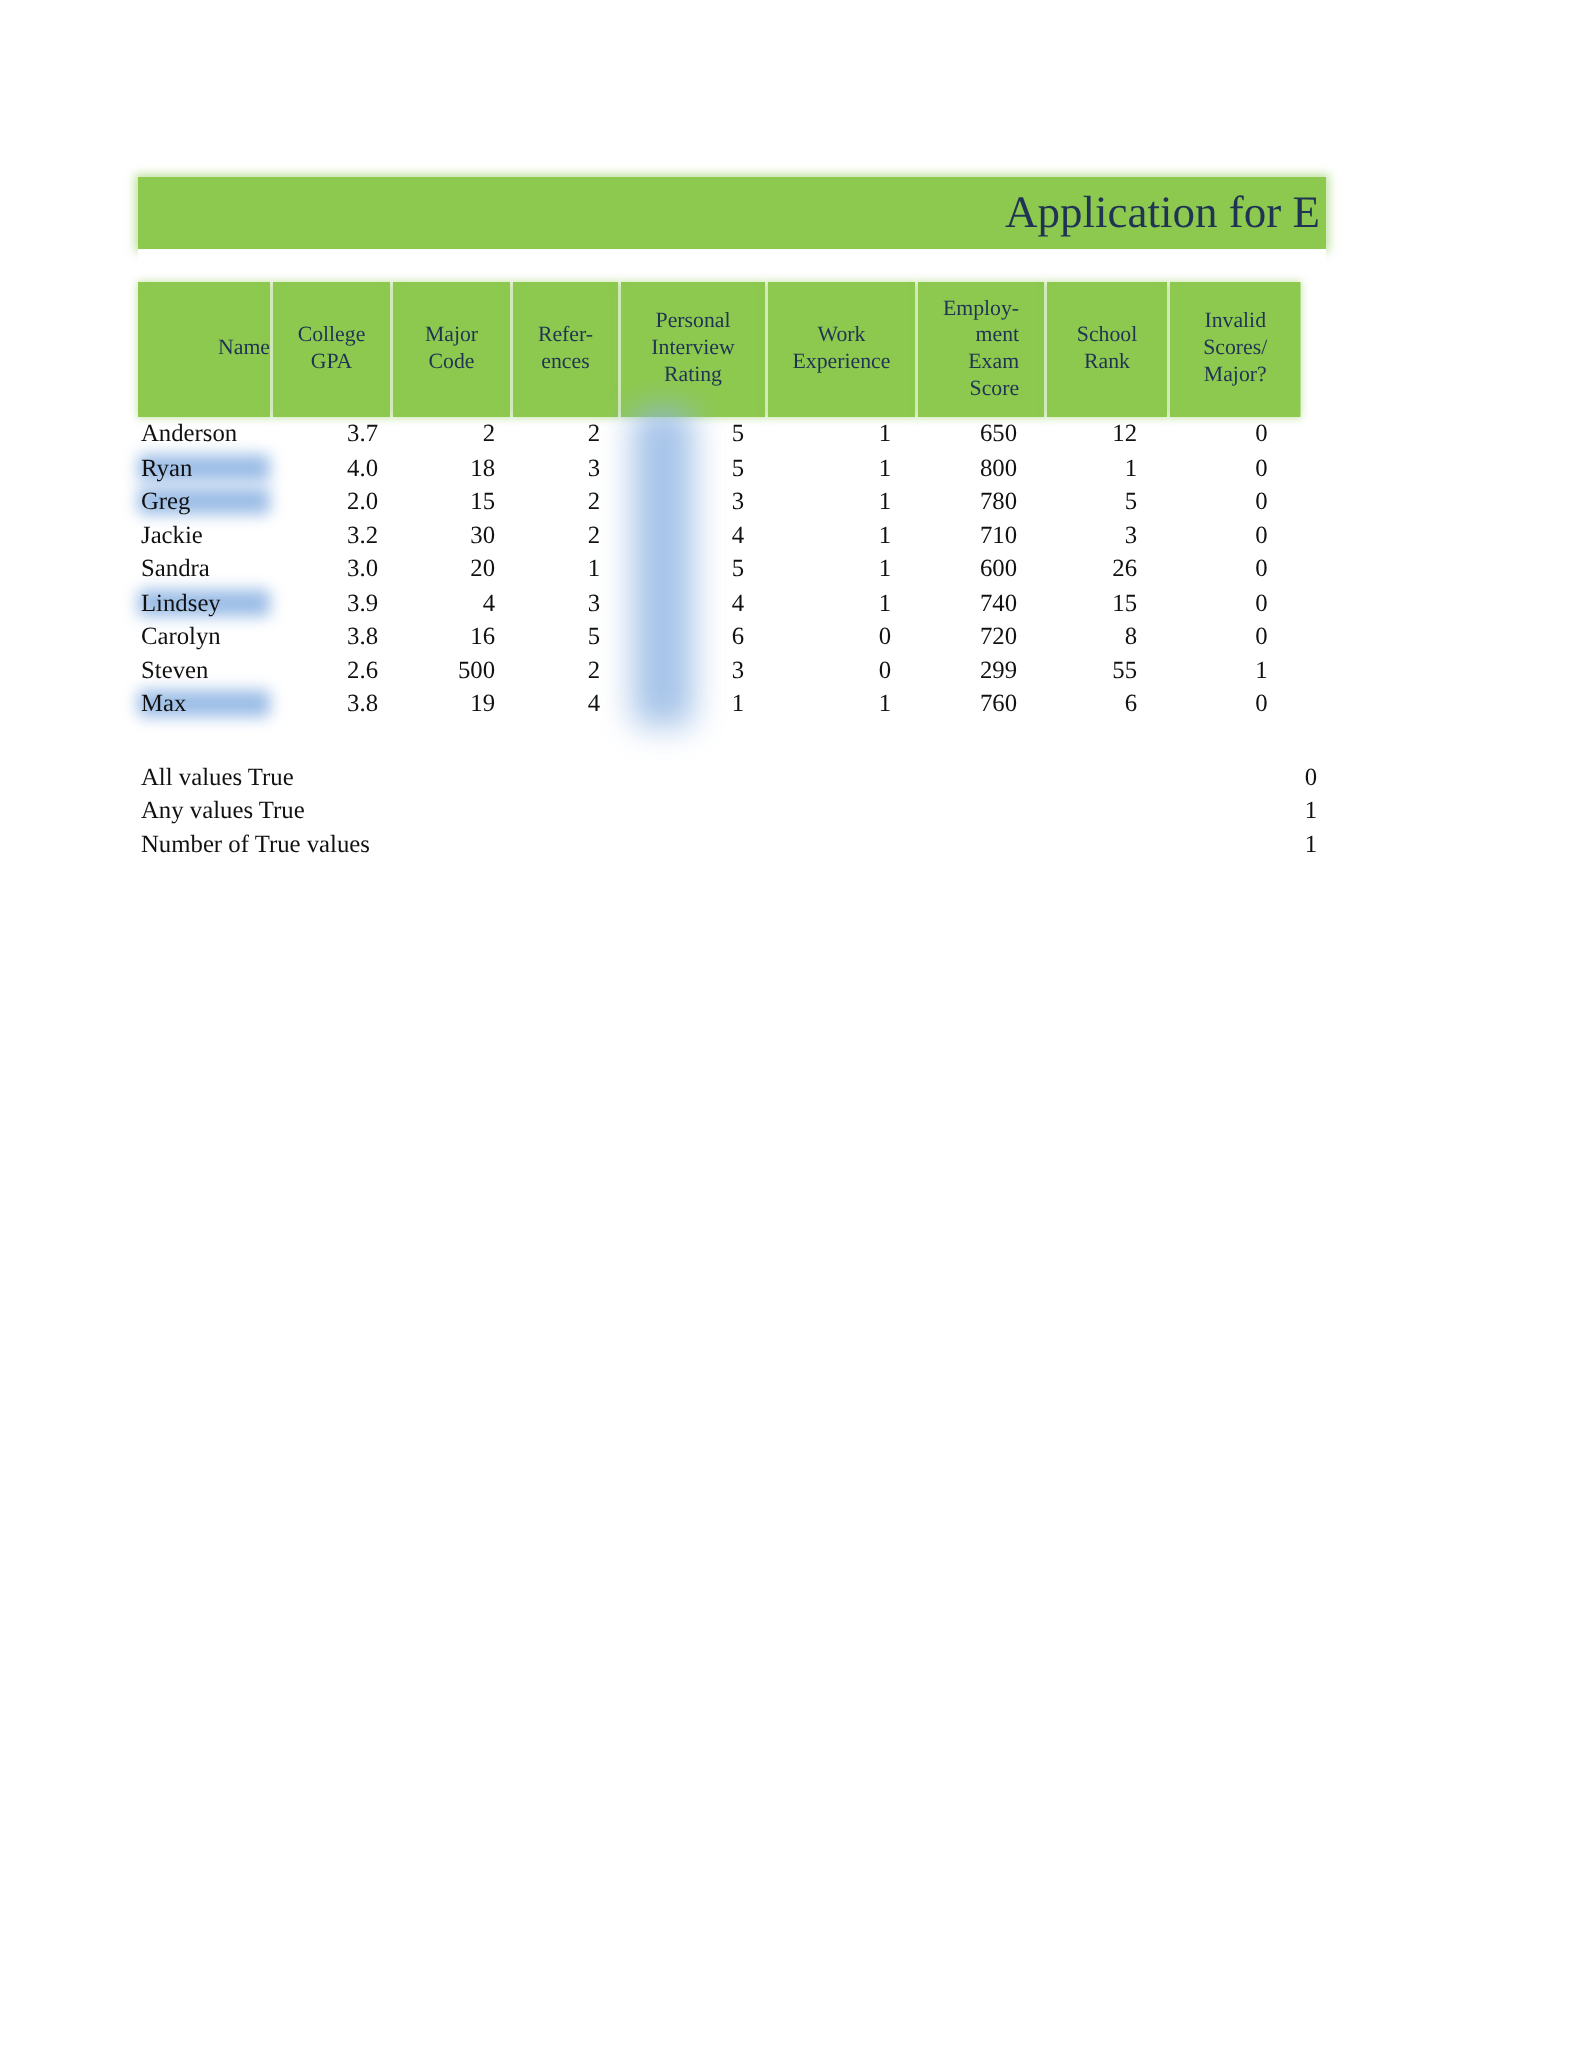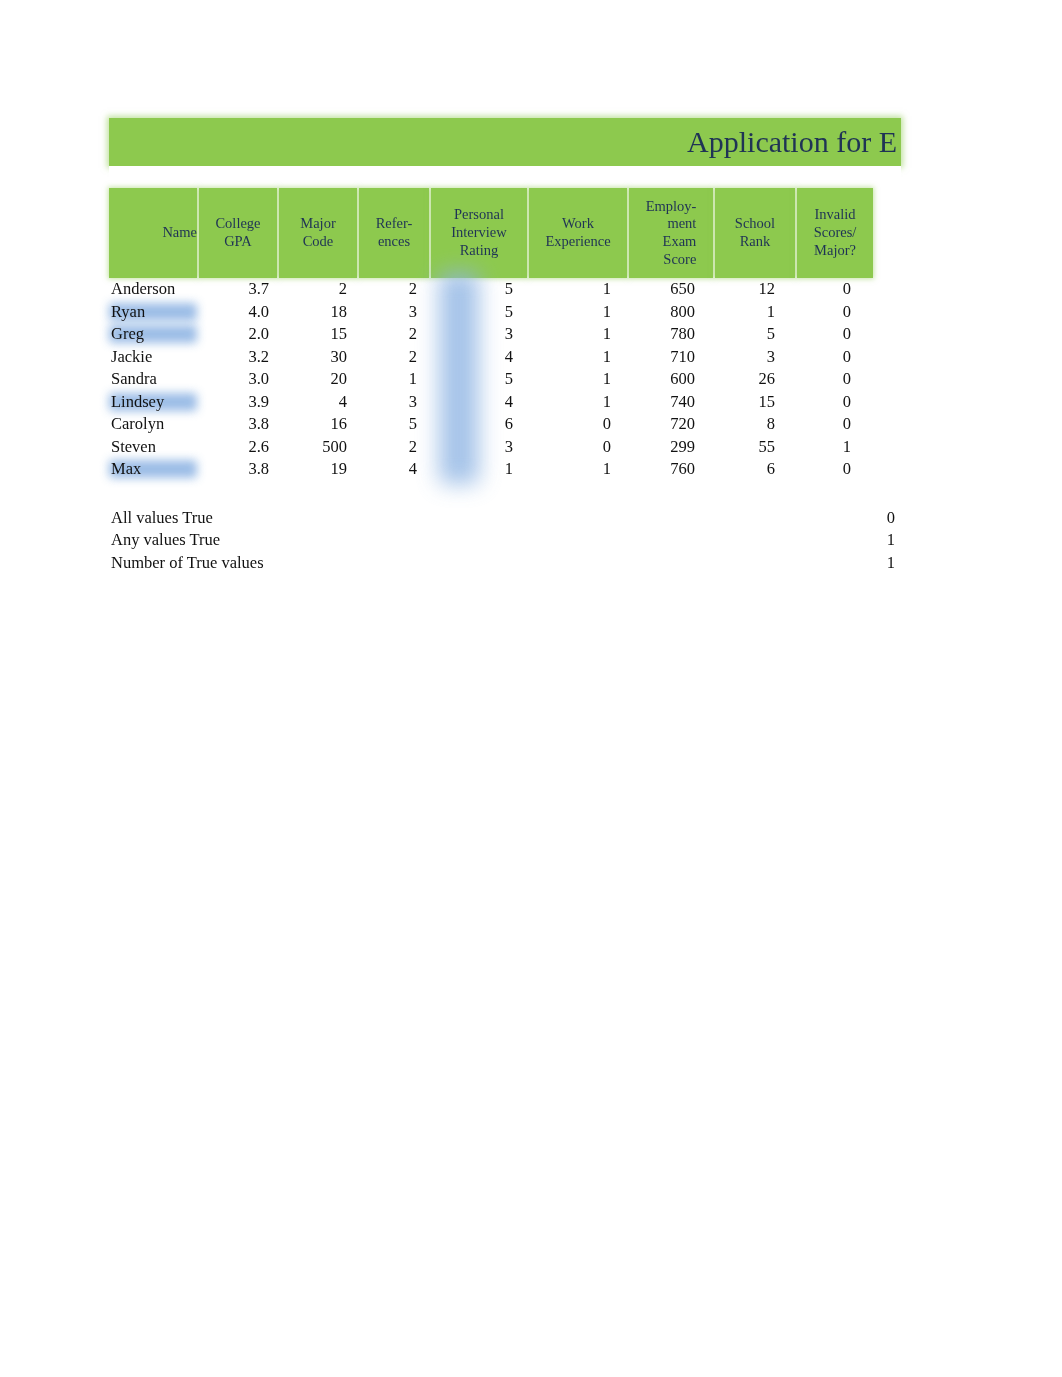--- a/index.html
+++ b/index.html
@@ -12,21 +12,21 @@
     width: 1062px;
     height: 1377px;
     position: relative;
     font-family: "Liberation Serif", "DejaVu Serif", serif;
     overflow: hidden;
   }
 
   
   #sheet {
     position: absolute;
-    left: 109px;
+    left: 92px;
     top: 118px;
     width: 792px;
   }
 
   
   .title-bar {
     height: 48px;
     background: #8DC94E;
     display: flex;
     align-items: center;
@@ -66,21 +66,21 @@
 
   
   .c0 { width: 88px; justify-content: flex-end; }
   .c1 { width: 78px; }
   .c2 { width: 78px; }
   .c3 { width: 70px; }
   .c4 { width: 96px; }
   .c5 { width: 98px; }
   .c6 { width: 84px; text-align: right; }
   .c7 { width: 80px; }
-  .c8 { width: 76px; }
+  .c8 { width: 87px; }
 
   
   .data-body { position: relative; }
 
   .data-row {
     display: flex;
     height: 22.5px;
     align-items: center;
     position: relative;
     z-index: 2;

